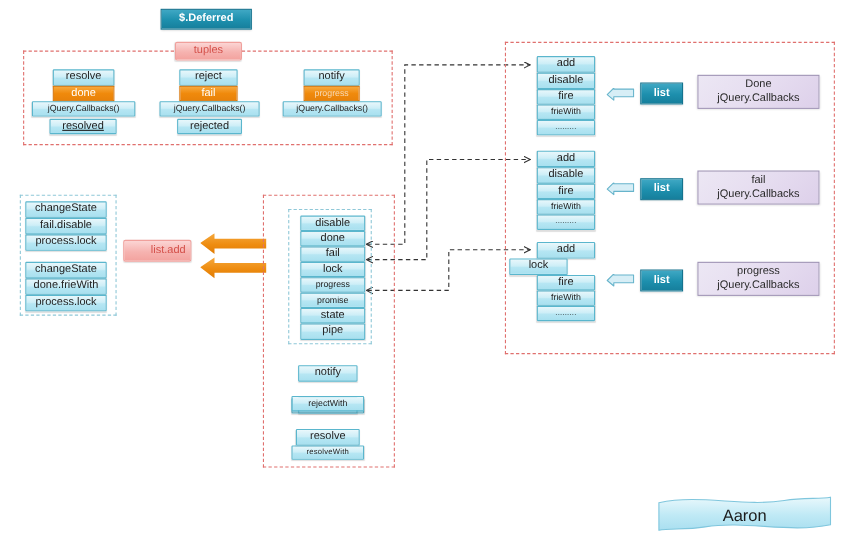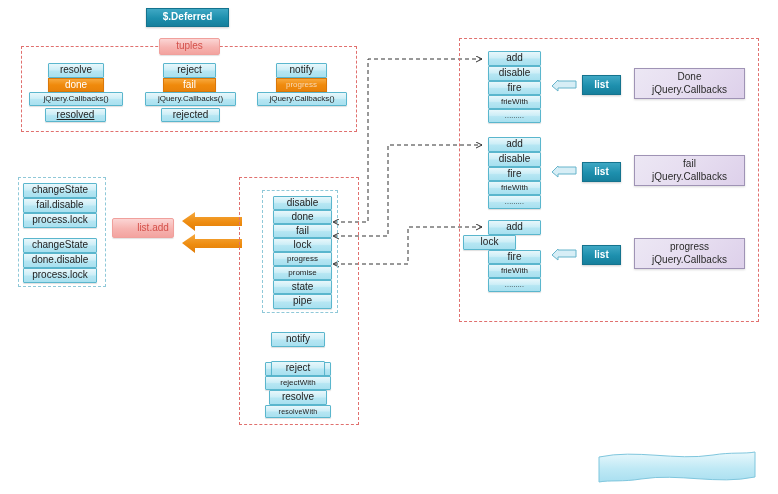--- a/index.html
+++ b/index.html
@@ -119,21 +119,21 @@
   <div class="node cell-orange faded" style="left:276px;top:78px;width:51px;height:14px;">progress</div>
   <div class="node cell small" style="left:257px;top:92px;width:90px;height:14px;">jQuery.Callbacks()</div>
 
   <div class="panel-blue" style="left:18px;top:177px;width:88px;height:110px;"></div>
 
   <div class="node cell" style="left:23px;top:183px;width:74px;height:15px;">changeState</div>
   <div class="node cell" style="left:23px;top:198px;width:74px;height:15px;">fail.disable</div>
   <div class="node cell" style="left:23px;top:213px;width:74px;height:15px;">process.lock</div>
 
   <div class="node cell" style="left:23px;top:238px;width:74px;height:15px;">changeState</div>
-  <div class="node cell" style="left:23px;top:253px;width:74px;height:15px;">done.disable</div>
+  <div class="node cell" style="left:23px;top:253px;width:74px;height:15px;">done.frieWith</div>
   <div class="node cell" style="left:23px;top:268px;width:74px;height:15px;">process.lock</div>
 
   <div class="node chip-pink" style="left:112px;top:218px;width:62px;height:20px;padding-left:20px;">list.add</div>
 
   <svg class="bigarrow" style="left:182px;top:212px;" width="62" height="42" viewBox="0 0 62 42" xmlns="http://www.w3.org/2000/svg">
     <defs>
       <linearGradient id="og" x1="0" y1="0" x2="0" y2="1">
         <stop offset="0%" stop-color="#f5a93e"></stop>
         <stop offset="55%" stop-color="#ee8c10"></stop>
         <stop offset="100%" stop-color="#e07c06"></stop>
@@ -151,21 +151,21 @@
   <div class="node cell" style="left:273px;top:224px;width:59px;height:14px;">fail</div>
   <div class="node cell" style="left:273px;top:238px;width:59px;height:14px;">lock</div>
   <div class="node cell small" style="left:273px;top:252px;width:59px;height:14px;">progress</div>
   <div class="node cell small" style="left:273px;top:266px;width:59px;height:14px;">promise</div>
   <div class="node cell" style="left:273px;top:280px;width:59px;height:14px;">state</div>
   <div class="node cell" style="left:273px;top:294px;width:59px;height:15px;">pipe</div>
 
   <div class="node cell" style="left:271px;top:332px;width:54px;height:15px;">notify</div>
   <div class="node cell small" style="left:265px;top:362px;width:66px;height:14px;">notifyWith</div>
   <div class="node cell" style="left:271px;top:361px;width:54px;height:15px;">reject</div>
-  <div class="node cell small" style="left:265px;top:376px;width:66px;height:14px;text-align:center;">rejectWith</div>
+  <div class="node cell small" style="left:265px;top:360px;width:66px;height:14px;text-align:center;">rejectWith</div>
   <div class="node cell" style="left:269px;top:390px;width:58px;height:15px;">resolve</div>
   <div class="node cell tiny" style="left:265px;top:405px;width:66px;height:13px;">resolveWith</div>
 
   <div class="panel-red" style="left:459px;top:38px;width:300px;height:284px;"></div>
 
   <div class="node cell" style="left:488px;top:51px;width:53px;height:15px;">add</div>
   <div class="node cell" style="left:488px;top:66px;width:53px;height:15px;">disable</div>
   <div class="node cell" style="left:488px;top:81px;width:53px;height:14px;">fire</div>
   <div class="node cell small" style="left:488px;top:95px;width:53px;height:14px;">frieWith</div>
   <div class="node cell tiny" style="left:488px;top:109px;width:53px;height:14px;">.........</div>
@@ -220,15 +220,16 @@
       <defs>
         <linearGradient id="bg" x1="0" y1="0" x2="0" y2="1">
           <stop offset="0%" stop-color="#e9f8fc"></stop>
           <stop offset="55%" stop-color="#bfe9f5"></stop>
           <stop offset="100%" stop-color="#a9dff0"></stop>
         </linearGradient>
       </defs>
       <path d="M2,7 C40,-1 78,11 116,5 C134,2 148,4 158,2 L158,27
                C120,35 82,23 44,29 C26,32 12,30 2,32 Z" fill="url(#bg)" stroke="#7fc6dd" stroke-width="1"></path>
     </svg>
+    <div class="banner-text">Aaron</div>
   </div>
 
 </div>
 
 </body></html>

